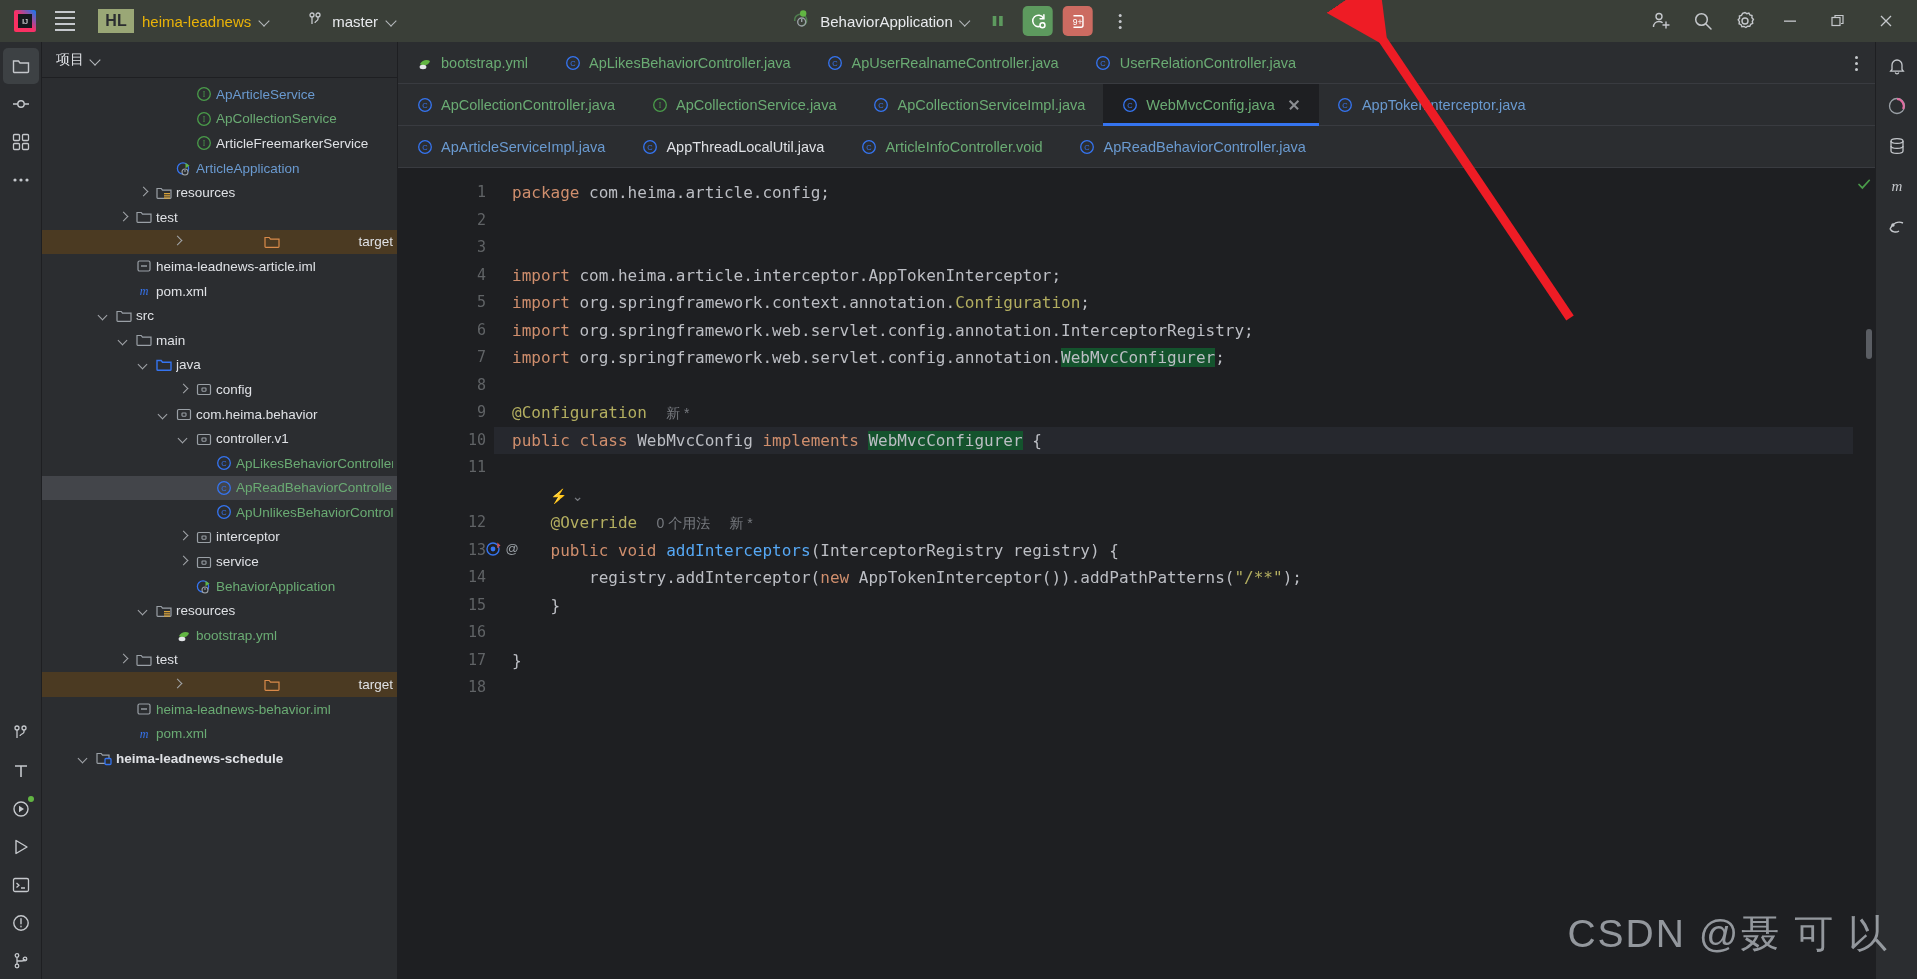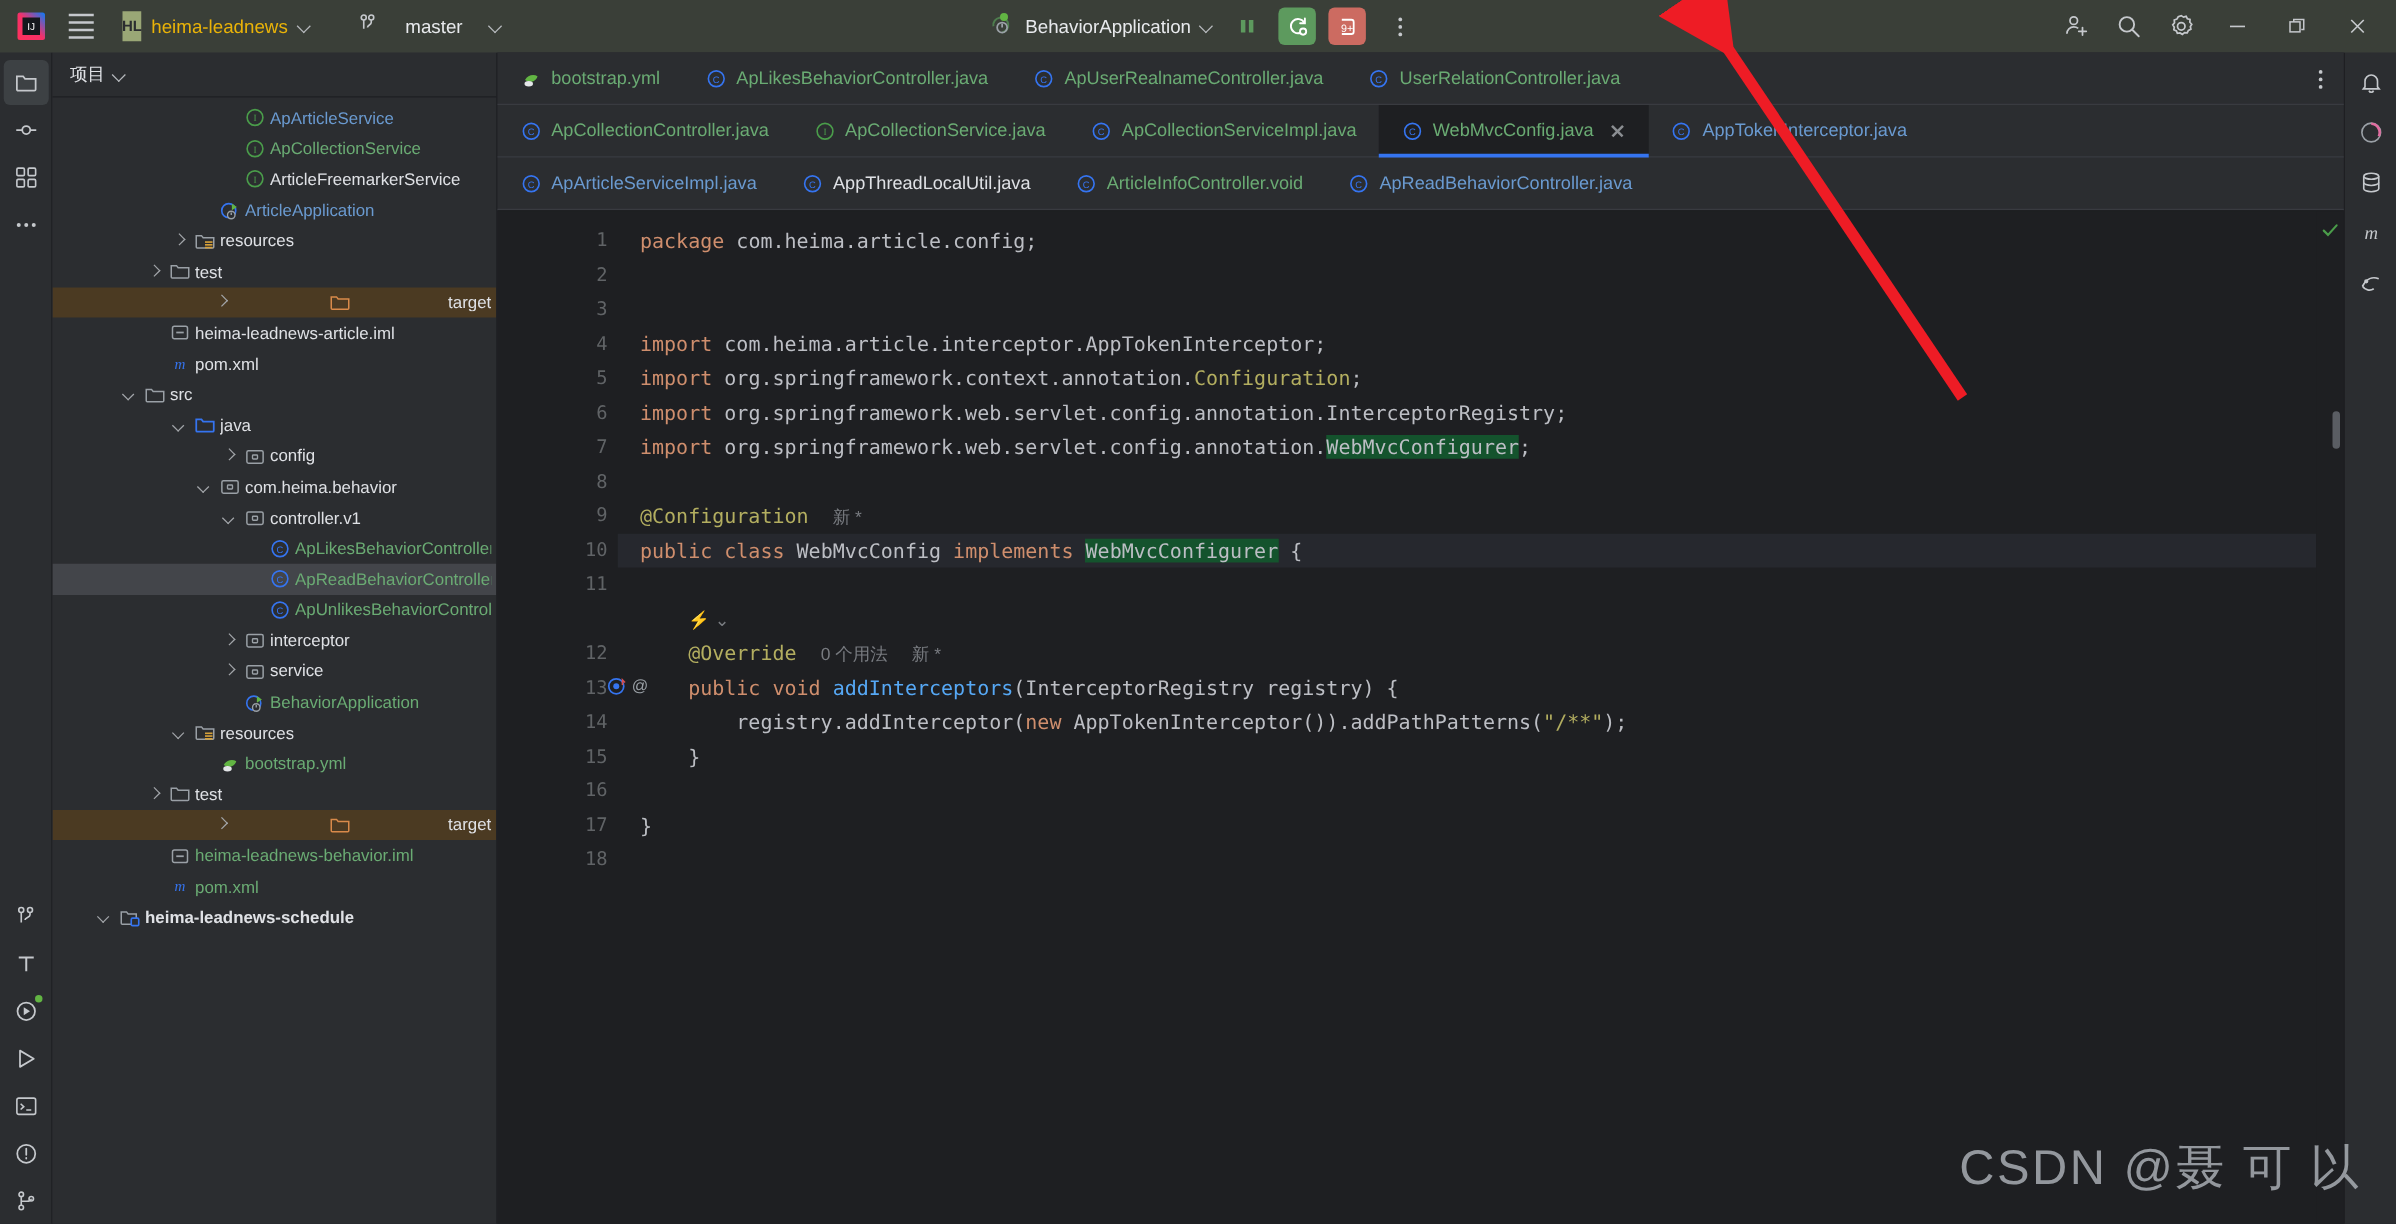--- a/index.html
+++ b/index.html
@@ -22,34 +22,34 @@
   }
   .tb-left { display: flex; align-items: center; gap: 4px; }
   .ij-logo { width: 26px; height: 26px; margin: 0 6px 0 4px; position: relative; }
   .hamburger { width: 34px; height: 30px; display: flex; flex-direction: column; justify-content: center; align-items: center; gap: 4px; cursor: pointer; margin-right: 8px;}
   .hamburger i { display:block; width: 20px; height: 2px; background: #c5c8cc; }
   .proj-chip {
     display: flex; align-items: center; gap: 8px;
     padding: 3px 8px 3px 4px; border-radius: 5px; cursor: pointer;
   }
   .proj-badge {
-    width: 15px; height: 24px; border-radius: 0;
+    width: 36px; height: 24px; border-radius: 0;
     background: #9aa776; color: #2b2d30;
-    font-size: 12px; font-weight: bold;
+    font-size: 16px; font-weight: bold;
     display: flex; align-items: center; justify-content: center;
   }
   .proj-name { font-size: 15px; color: #eab308; }
   .chev { width: 12px; height: 12px; position: relative; flex: 0 0 12px; }
   .chev::after {
     content: ""; position: absolute; left: 1px; top: 2px;
     width: 7px; height: 7px;
     border-right: 1.6px solid #b6b9bd; border-bottom: 1.6px solid #b6b9bd;
     transform: rotate(45deg);
   }
-  .branch-chip { display: flex; align-items: center; gap: 21px; padding: 3px 8px; border-radius: 5px; margin-left: 16px; cursor: pointer; }
+  .branch-chip { display: flex; align-items: center; gap: 8px; padding: 3px 8px; border-radius: 5px; margin-left: 16px; cursor: pointer; }
   .branch-name { font-size: 15px; color: #e8eaed; }
 
   .tb-center {
     position: absolute; left: 50%; transform: translateX(-50%);
     display: flex; align-items: center; gap: 4px;
   }
   .runcfg { display: flex; align-items: center; gap: 7px; padding: 3px 7px; border-radius: 5px; cursor: pointer; }
   .runcfg-name { font-size: 15px; color: #e8eaed; }
   .tb-btn {
     width: 30px; height: 30px; border-radius: 5px;
@@ -489,20 +489,30 @@
           </div>
           <div class="node">
             <span style="display:inline-block;width:50px;flex:0 0 50px"></span>
             <span class="arrow down"></span>
             <span class="nico">
               <svg width="16" height="16" viewBox="0 0 16 16">
                 <path d="M1 3.5h4.2l1.3 1.7H15v7.3a.8.8 0 0 1-.8.8H1.8a.8.8 0 0 1-.8-.8z" fill="none" stroke="#9aa0a6" stroke-width="1.2"></path>
               </svg>
             </span>
             <span class="nlabel c-white">src</span>
+          </div>
+          <div class="node">
+            <span style="display:inline-block;width:70px;flex:0 0 70px"></span>
+            <span class="arrow down"></span>
+            <span class="nico">
+              <svg width="16" height="16" viewBox="0 0 16 16">
+                <path d="M1 3.5h4.2l1.3 1.7H15v7.3a.8.8 0 0 1-.8.8H1.8a.8.8 0 0 1-.8-.8z" fill="none" stroke="#9aa0a6" stroke-width="1.2"></path>
+              </svg>
+            </span>
+            <span class="nlabel c-white">main</span>
           </div>
           <div class="node">
             <span style="display:inline-block;width:90px;flex:0 0 90px"></span>
             <span class="arrow down"></span>
             <span class="nico">
               <svg width="16" height="16" viewBox="0 0 16 16">
                 <path d="M1 3.5h4.2l1.3 1.7H15v7.3a.8.8 0 0 1-.8.8H1.8a.8.8 0 0 1-.8-.8z" fill="none" stroke="#3574f0" stroke-width="1.4"></path>
               </svg>
             </span>
             <span class="nlabel c-white">java</span>

